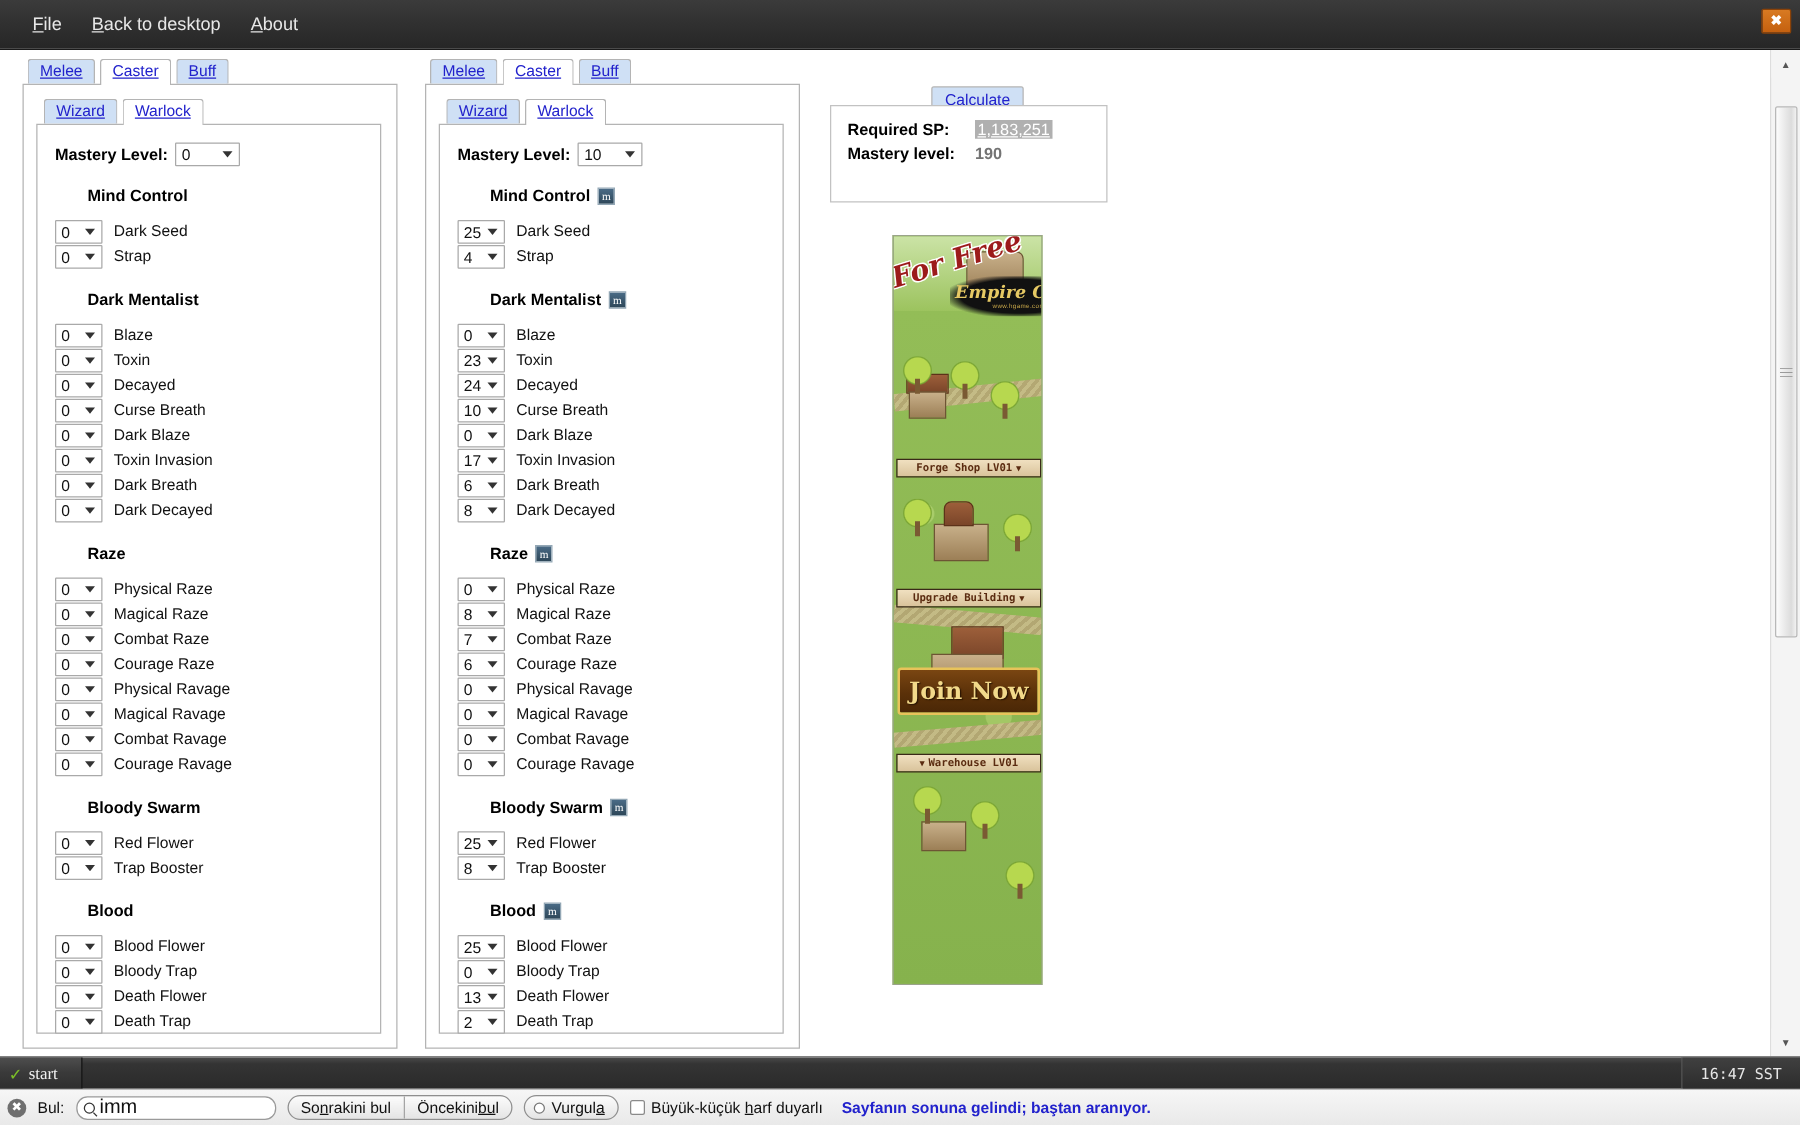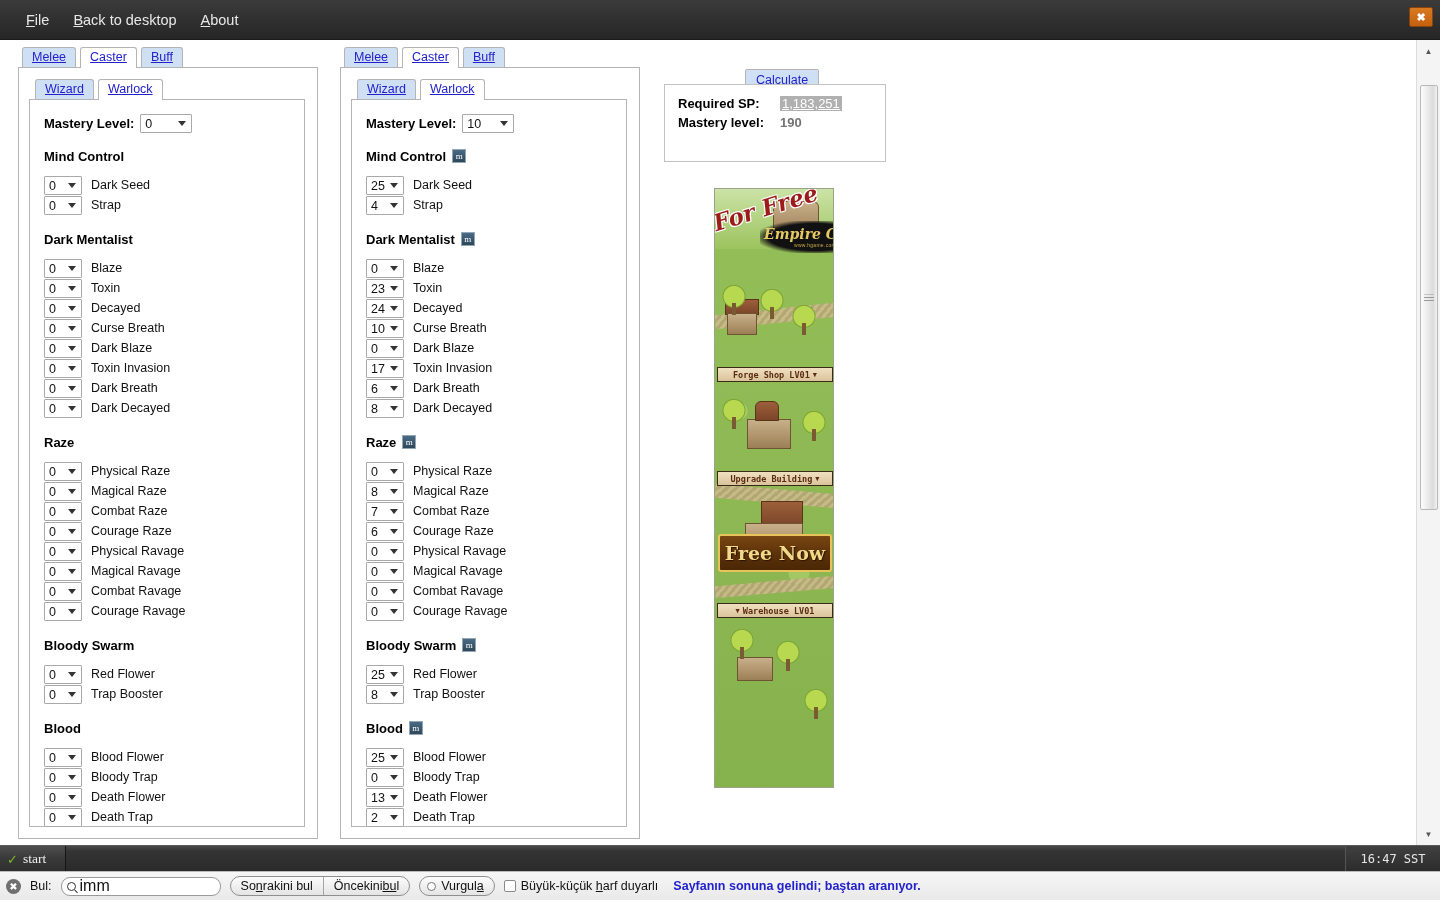--- a/index.html
+++ b/index.html
@@ -140,24 +140,25 @@
 
   .field-label-row {
     display: flex; align-items: center; gap: 6px;
     margin-bottom: 16px;
   }
   .field-label {
     font-size: 13px; font-weight: bold; color: #000;
   }
 
   .group-header {
-    display: flex; align-items: flex-start; gap: 6px;
+    display: flex; align-items: flex-end; gap: 6px;
     font-size: 13px; font-weight: bold; color: #000;
     margin-bottom: 11px;
     margin-top: 0px;
+    margin-left: 26px;
   }
   .group-block { margin-bottom: 17px; }
 
   .m-badge {
     display: inline-block;
     width: 14px; height: 14px;
     background: linear-gradient(to bottom, #4a6b86 0%, #2e4759 100%);
     border: 1px solid #93a7b5;
     color: #ffffff;
     font-size: 9px;
@@ -965,21 +966,21 @@
         <div class="ad-label" style="top:414px;">
           <span class="ad-caret">▼</span>
           <span>Warehouse  LV01</span>
         </div>
 
         <div class="ad-building" style="left:22px;top:468px;width:36px;height:24px;"></div>
         <div class="ad-tree" style="left:14px;top:440px;"></div>
         <div class="ad-tree" style="left:60px;top:452px;"></div>
         <div class="ad-tree" style="left:88px;top:500px;"></div>
 
-        <div id="ad-join-now">Free Now</div>
+        <div id="ad-join-now">Join Now</div>
 
         <div id="ad-forfree">For Free</div>
 
         <div id="ad-logo">
           <div id="ad-logo-title">Empire Craft</div>
           <div id="ad-logo-url">www.hgame.com</div>
         </div>
       </div>
     </div>
   </div>

